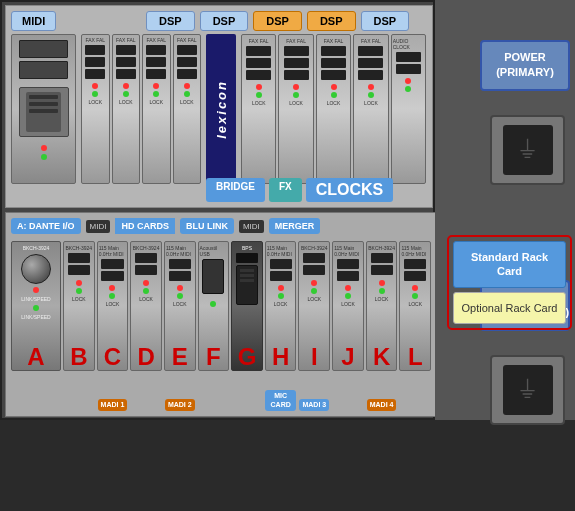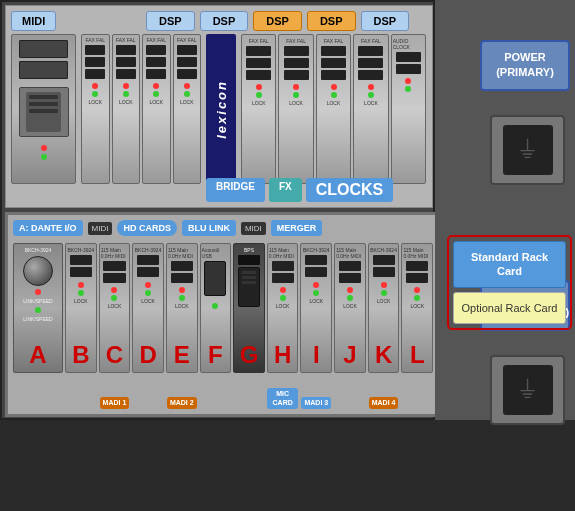--- a/index.html
+++ b/index.html
@@ -39,21 +39,21 @@
       background: #b5b5b5;
       border: 1px solid #888;
     }
 
     .lower-section {
       position: absolute;
       left: 3px; top: 210px;
       width: 488px;
       height: 205px;
       background: #aaaaaa;
-      border: 3px solid #737373;
+      border: 1px solid #737373;
       padding-left: 16px;
     }
 
     .right-panel {
       position: absolute;
       left: 435px; top: 0;
       width: 140px;
       height: 420px;
       background: #555;
     }
@@ -203,21 +203,21 @@
         <div style="background:#44aaaa; color:white; border-radius:3px; padding:3px 10px; font-size:10px; font-weight:bold;">FX</div>
         <div style="background:#5599dd; color:white; border-radius:3px; padding:3px 10px; font-size:16px; font-weight:bold;">CLOCKS</div>
       </div>
     </div>
 
     <div class="lower-section">
 
       <div style="position:absolute; left:5px; top:5px; display:flex; gap:5px; align-items:center; flex-wrap:wrap;">
         <div style="background:#5599dd; color:white; border-radius:3px; padding:3px 6px; font-size:9px; font-weight:bold;">A: DANTE I/O</div>
         <div style="background:#333; color:#ccc; border-radius:2px; padding:2px 4px; font-size:8px;">MIDI</div>
-        <div style="background:#5599dd; color:white; border-radius:8px; padding:3px 6px; font-size:9px; font-weight:bold;">HD CARDS</div>
+        <div style="background:#5599dd; color:white; border-radius:0; padding:3px 6px; font-size:9px; font-weight:bold;">HD CARDS</div>
         <div style="background:#5599dd; color:white; border-radius:3px; padding:3px 6px; font-size:9px; font-weight:bold;">BLU LINK</div>
         <div style="background:#333; color:#ccc; border-radius:2px; padding:2px 4px; font-size:8px;">MIDI</div>
         <div style="background:#5599dd; color:white; border-radius:3px; padding:3px 6px; font-size:9px; font-weight:bold;">MERGER</div>
       </div>
 
       <div style="position:absolute; left:5px; top:28px; width:420px; height:130px; display:flex; gap:2px;">
 
         <div style="width:50px; background:linear-gradient(180deg,#888,#aaa,#777); border:1px solid #555; border-radius:2px; display:flex; flex-direction:column; align-items:center; padding:3px 2px; gap:3px; flex-shrink:0;">
           <div style="font-size:5px;color:#eee;text-align:center;">BKCH-3924</div>
           <div style="width:30px;height:30px;border-radius:50%;background:radial-gradient(circle at 35% 35%,#aaa,#333);border:1px solid #222;"></div>

